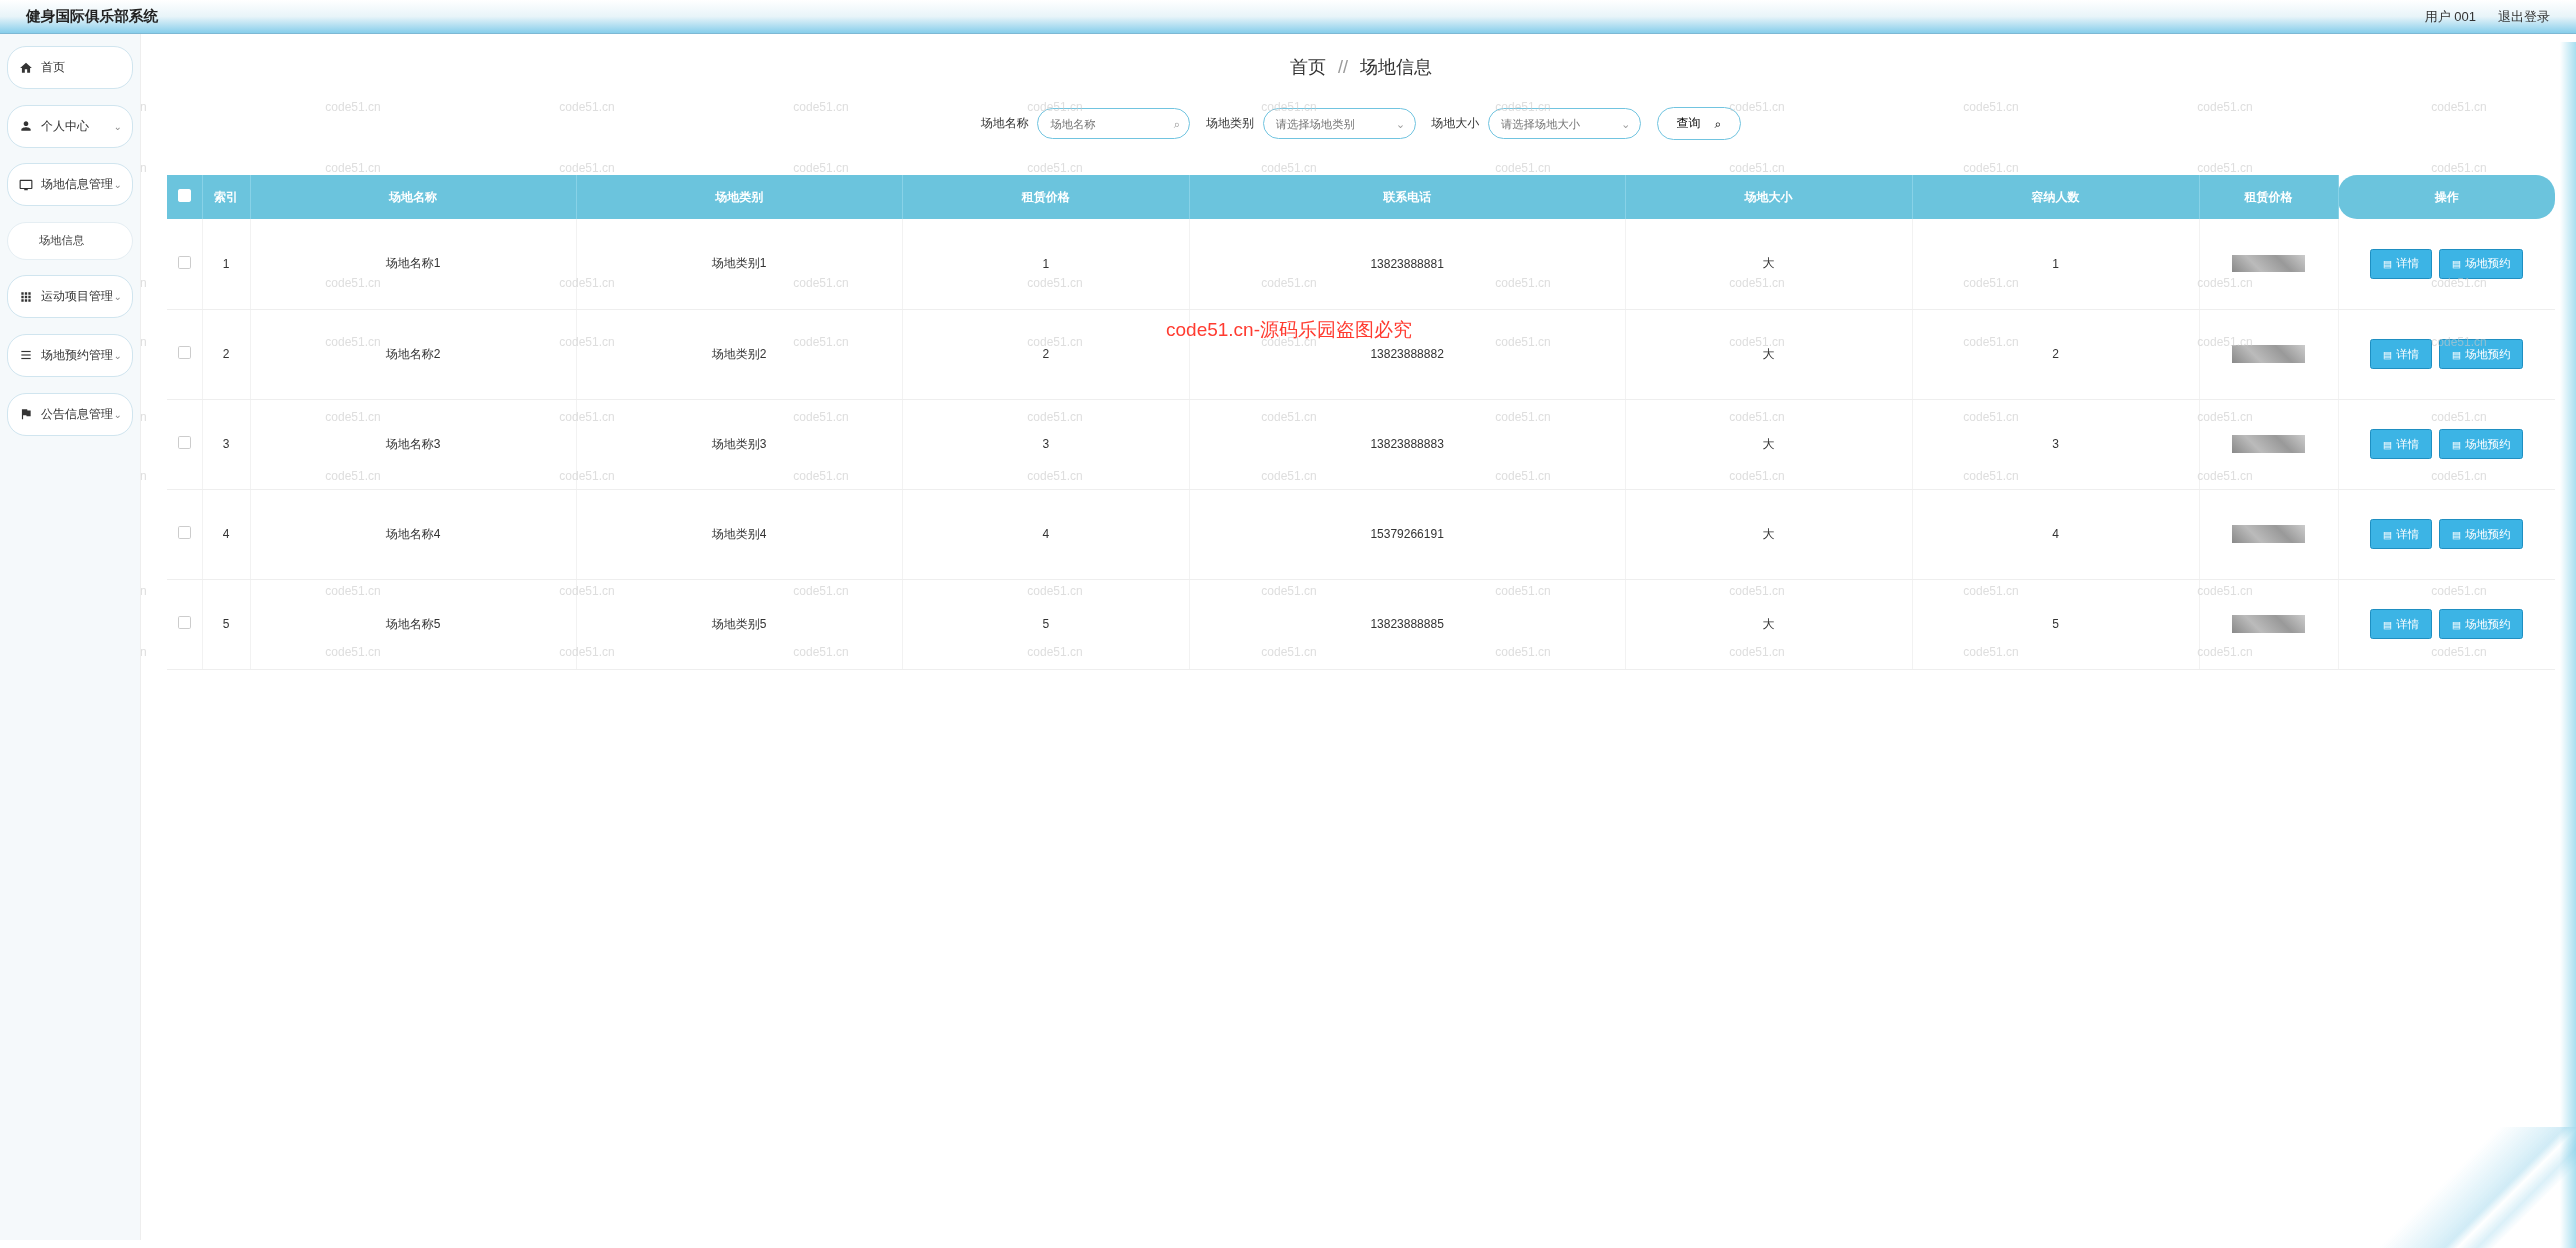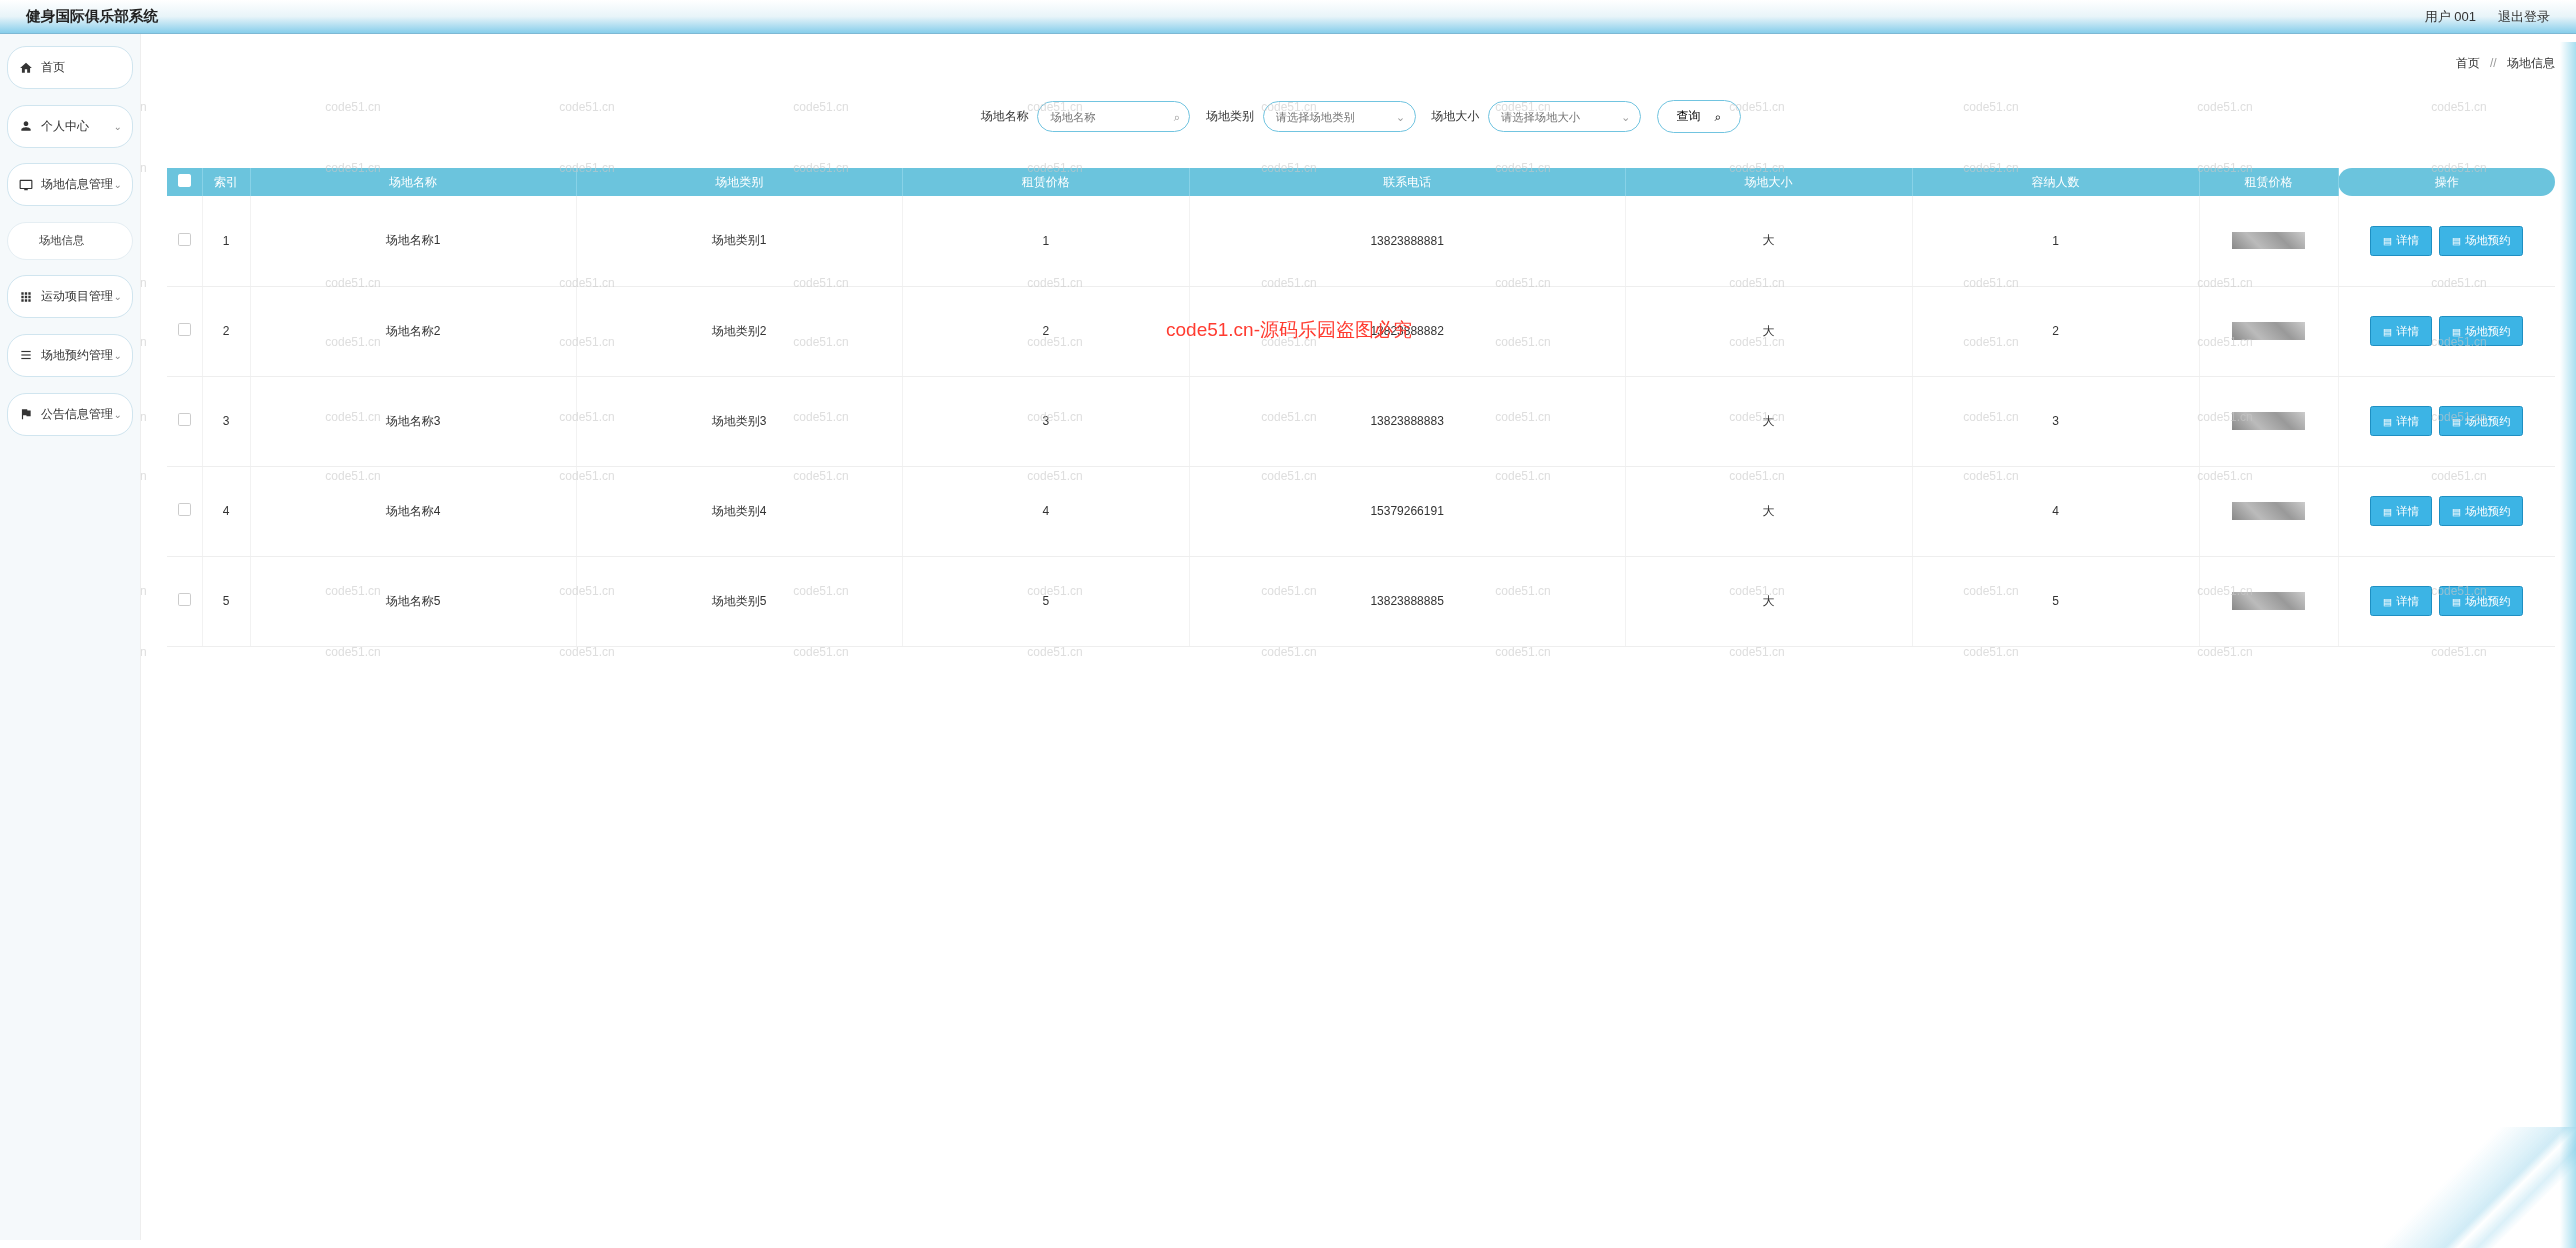--- a/index.html
+++ b/index.html
@@ -12,33 +12,33 @@
 
 .layout { display: flex; height: calc(100vh - 42px); }
 
 .sidebar { width: 141px; background: #f5f9fb; padding: 12px 7px; overflow-y: auto; border-right: 0.9px solid #eee; }
 .menu-item { display: flex; align-items: center; height: 43px; padding: 0 10.4px; margin-bottom: 15.6px; border: 0.9px solid #d0e5ef; border-radius: 19px; background: #fff; cursor: pointer; font-size: 12px; color: #333; position: relative; }
 .menu-item .icon { width: 15.6px; height: 15.6px; margin-right: 7px; display: flex; align-items: center; justify-content: center; }
 .menu-item .chevron { margin-left: auto; font-size: 9.5px; color: #888; }
 .menu-sub { display: flex; align-items: center; height: 38px; padding-left: 31px; font-size: 11.3px; color: #444; background: #fff; border: 0.9px solid #e5eef3; border-radius: 19px; margin-bottom: 15.6px; cursor: pointer; }
 
 .main { flex: 1; padding: 0 21px 0 26px; overflow-y: auto; position: relative; }
-.breadcrumb { text-align: right; padding: 21px 0 28px; font-size: 12px; color: #333; }
+.breadcrumb { text-align: center; padding: 21px 0 28px; font-size: 18px; color: #333; }
 .breadcrumb .sep { margin: 0 7px; color: #999; }
 
 .search-row { display: flex; align-items: center; justify-content: center; gap: 15.6px; margin-bottom: 35px; }
 .search-group { display: flex; align-items: center; gap: 8.7px; }
 .search-label { font-size: 12px; color: #333; }
 .search-input, .search-select { height: 31px; width: 153px; border: 1.7px solid #71c4e0; border-radius: 15.6px; padding: 0 28px 0 12px; font-size: 11.3px; background: #fff; outline: none; position: relative; }
 .input-wrap { position: relative; }
 .input-wrap .suffix { position: absolute; right: 10.4px; top: 50%; transform: translateY(-50%); color: #999; font-size: 11.3px; }
 .search-btn { height: 33px; padding: 0 19px; border: 1.7px solid #71c4e0; border-radius: 16.5px; background: #fff; cursor: pointer; font-size: 12px; display: flex; align-items: center; gap: 14px; }
 
 .table { width: 100%; border-collapse: collapse; }
-.table thead th { background: #6bc4dd; color: #fff; height: 28px; font-weight: normal; font-size: 12px; border-right: 0.9px solid #88d2e7; }
+.table thead th { background: #6bc4dd; color: #fff; height: 44px; font-weight: bold; font-size: 12px; border-right: 0.9px solid #88d2e7; }
 .table thead th:last-child { border-right: none; border-radius: 19px; }
 .table tbody td { height: 90px; text-align: center; border-bottom: 0.9px solid #eee; border-right: 0.9px solid #f2f2f2; font-size: 12px; color: #333; }
 .table tbody td:last-child { border-right: none; }
 .checkbox { width: 13px; height: 13px; border: 0.9px solid #ccc; background: #fff; display: inline-block; border-radius: 1.7px; }
 .th-check .checkbox { border-color: #fff; }
 .img-cell { width: 73px; height: 17.3px; background: linear-gradient(45deg,#888,#bbb,#999,#ccc); margin: 0 auto; }
 .action-btn { display: inline-flex; align-items: center; gap: 4.3px; height: 29.5px; padding: 0 12px; background: #3cb4e5; border: 1.7px solid #1e8fc2; color: #fff; font-size: 11.3px; border-radius: 2.6px; cursor: pointer; margin: 0 3.5px; }
 .action-btn .ico { font-size: 9.5px; }
 
 .watermark-overlay { position: absolute; top: 0; left: -139px; right: 0; pointer-events: none; z-index: 5; }

